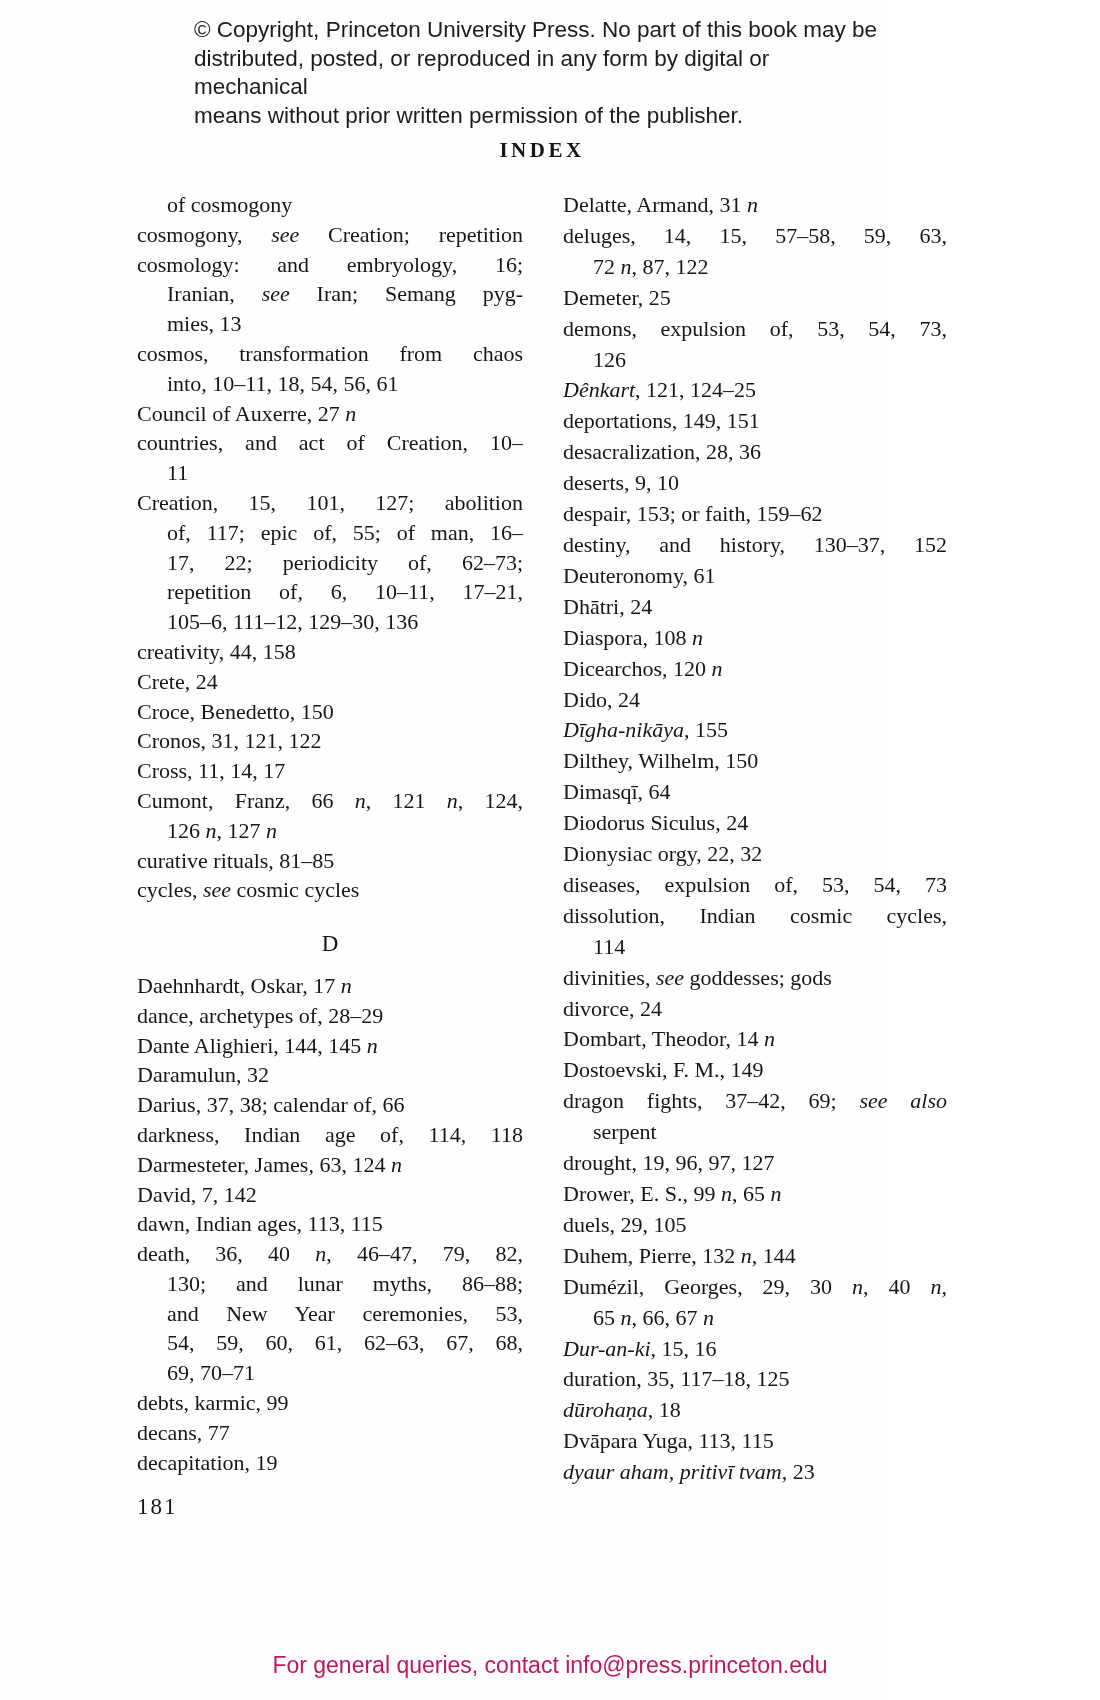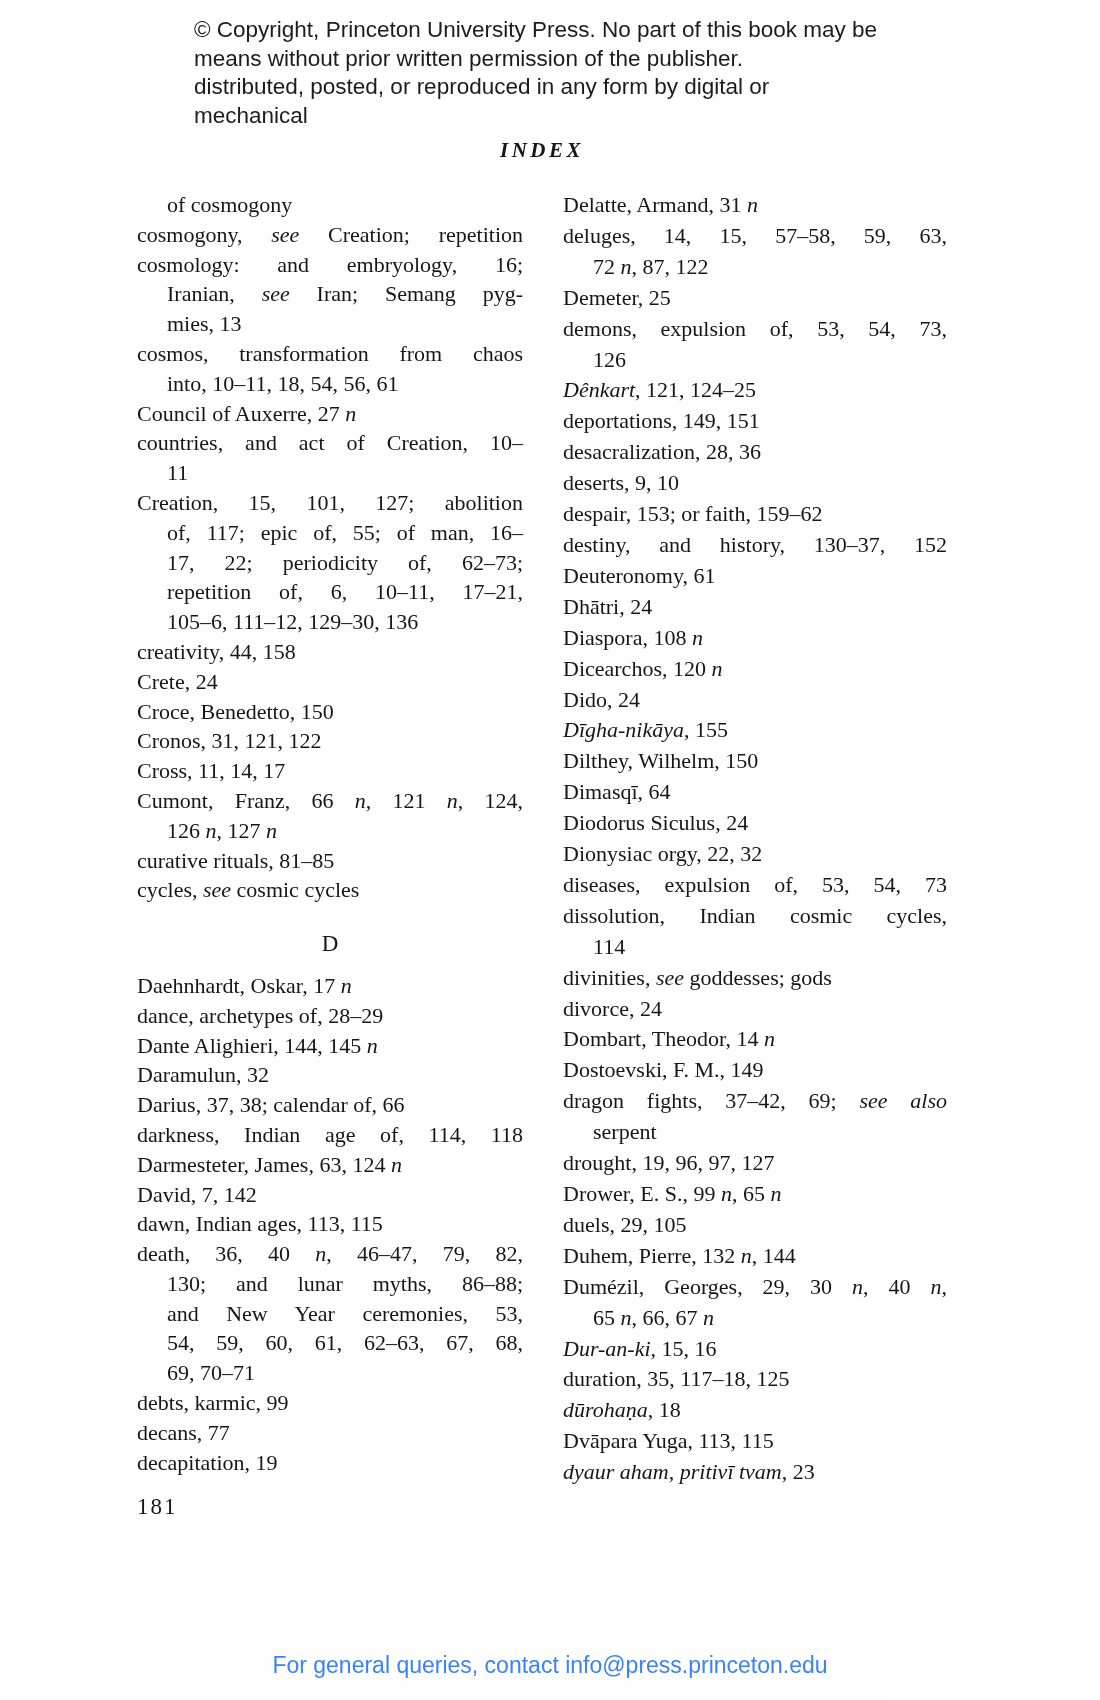--- a/index.html
+++ b/index.html
@@ -9,49 +9,49 @@
     font-family:"Liberation Serif","DejaVu Serif",serif;
   }
   .page{position:absolute;left:0;top:0;width:885px;height:1700px;background:#fefefe;}
   .copyright{
     position:absolute;left:194px;top:16px;
     font-family:"Liberation Sans",sans-serif;
     font-size:22.5px;line-height:28.5px;color:#1c1c1c;
   }
   .index-title{
     position:absolute;left:137px;top:138px;width:810px;
-    text-align:center;font-size:21px;font-weight:700;letter-spacing:3.5px;font-style:italic;
+    text-align:center;font-size:21px;font-weight:700;letter-spacing:3.5px;
   }
   .col{position:absolute;top:190px;font-size:22px;}
   .col-left{left:137px;width:386px;line-height:29.8px;}
   .col-right{left:563px;width:384px;line-height:30.9px;}
   .line{text-align:left;}
   .line.just{text-align:justify;text-align-last:justify;}
   .line.ind{padding-left:30px;}
   .sec-heading{text-align:center;margin:24px 0 12px;font-size:23px;}
   i{font-style:italic;}
   .pagenum{
     position:absolute;left:137px;top:1494px;width:810px;
     font-size:23px;letter-spacing:2px;
   }
   .footer{
     position:absolute;left:0;top:1652px;width:1100px;
     text-align:center;font-family:"Liberation Sans",sans-serif;
-    font-size:23px;color:#3b82f6;
+    font-size:23px;color:#be185d;
   }
 </style>
 </head>
 <body>
 
 <div class="page">
 
   <div class="copyright">
     <div>© Copyright, Princeton University Press. No part of this book may be</div>
+    <div>distributed, posted, or reproduced in any form by digital or mechanical</div>
     <div>means without prior written permission of the publisher.</div>
-    <div>distributed, posted, or reproduced in any form by digital or mechanical</div>
   </div>
 
   <div class="index-title">INDEX</div>
 
   <div class="col col-left" id="col-left">
       <div class="line ind"><span>of cosmogony</span></div>
       <div class="line just"><span>cosmogony, </span><i>see</i><span> Creation; repetition</span></div>
       <div class="line just"><span>cosmology: and embryology, 16;</span></div>
       <div class="line ind just"><span>Iranian, </span><i>see</i><span> Iran; Semang pyg-</span></div>
       <div class="line ind"><span>mies, 13</span></div>

